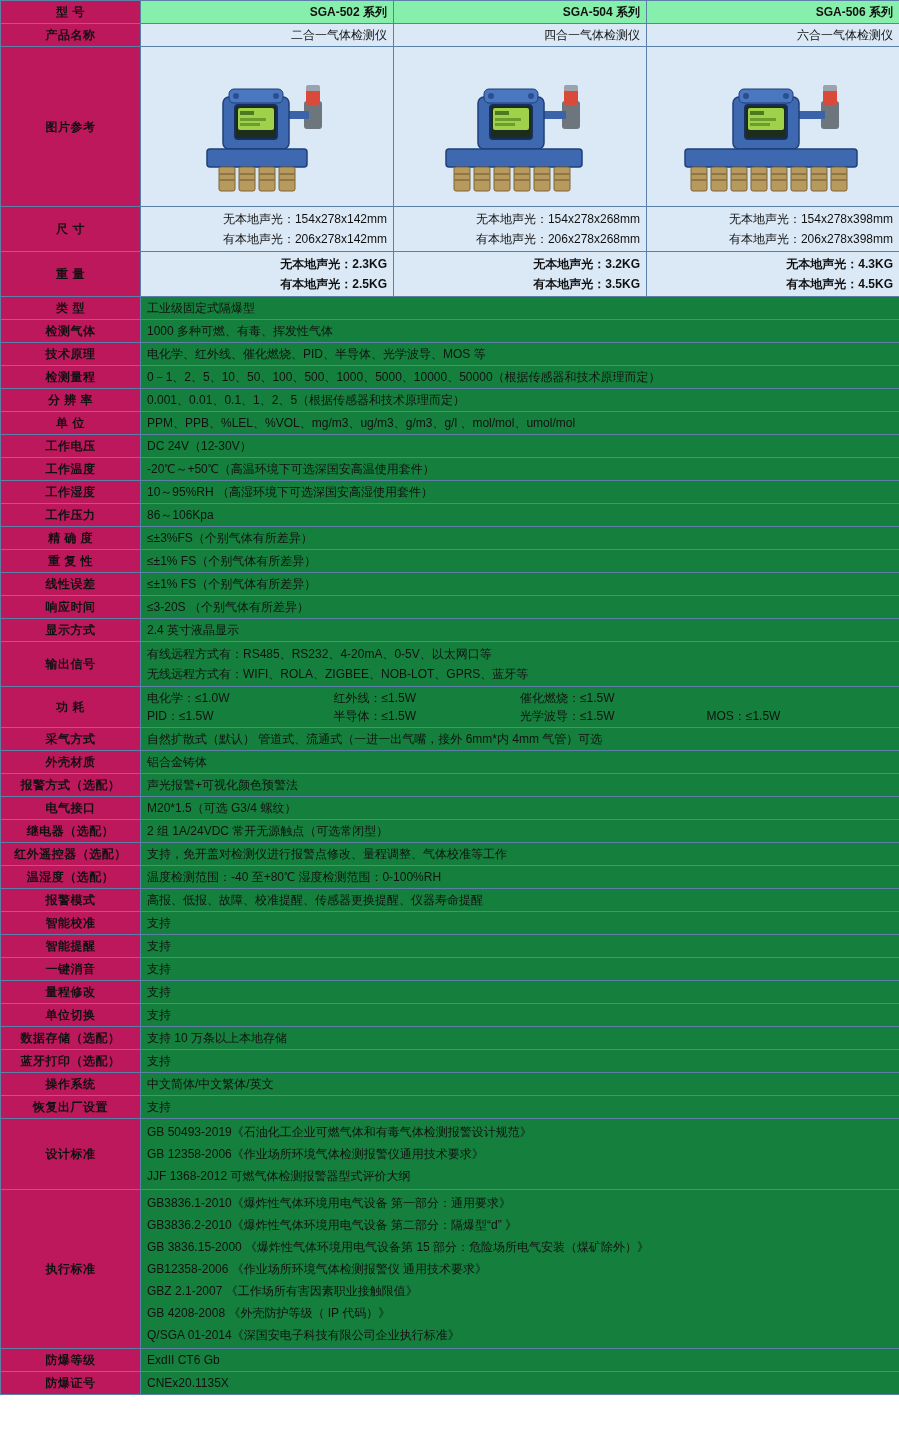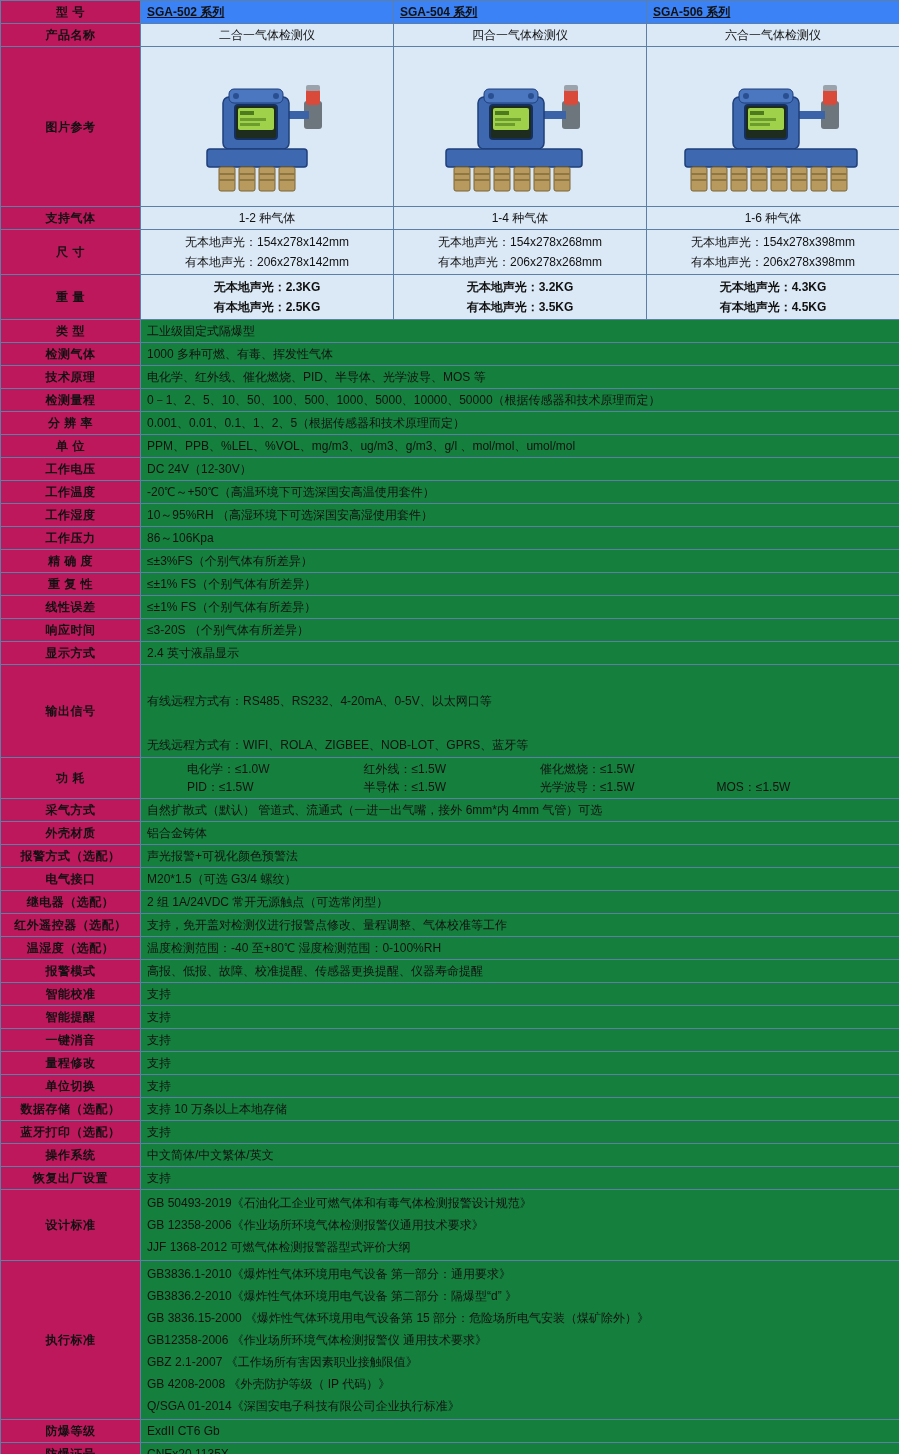--- a/index.html
+++ b/index.html
@@ -31,46 +31,45 @@
     font-weight: bold;
     color: #111;
     font-size: 13px;
     letter-spacing: 0.5px;
   }
   .val {
     background: #15803d;
     padding-left: 8px;
   }
   .hdr {
-    background: #3b82f6;
-    text-align: left;
+    background: #86efac;
+    text-align: right;
     font-weight: bold;
     font-size: 13px;
-    text-decoration: underline;
   }
   .sub {
     background: #dbe9f7;
-    text-align: center;
+    text-align: right;
     font-size: 12px;
   }
   .imgcell {
     background: #dbe9f7;
     text-align: center;
     height: 160px;
     padding: 4px;
   }
   .two-line div { padding: 1px 0; }
 
   
-  .cols { display: flex; flex-wrap: wrap; margin-left: 40px; }
+  .cols { display: flex; flex-wrap: wrap; }
   .cols > span { display: inline-block; }
   .c-power > span { width: 25%; }
   .c-life > span { width: 25%; }
 
-  .multi div { padding: 1px 0; margin-top: 24px; }
+  .multi div { padding: 1px 0; }
   .std div { padding: 2px 0; }
 
   
   .device {
     position: relative;
     display: inline-block;
   }
   svg.dev { display: block; }
 </style>
 </head>
@@ -234,26 +233,20 @@
             <rect x="148" y="124" width="16" height="2"></rect>
                 <rect x="148" y="130" width="16" height="2"></rect>
             <rect x="168" y="124" width="16" height="2"></rect>
                 <rect x="168" y="130" width="16" height="2"></rect>
           </g>
         </svg>
       </div>
     </td>
   </tr>
 
-  <tr>
-    <td class="lbl">支持气体</td>
-    <td class="sub">1-2 种气体</td>
-    <td class="sub">1-4 种气体</td>
-    <td class="sub">1-6 种气体</td>
-  </tr>
 
   <tr>
     <td class="lbl">尺 寸</td>
     <td class="sub two-line">
       <div>无本地声光：154x278x142mm</div>
       <div>有本地声光：206x278x142mm</div>
     </td>
     <td class="sub two-line">
       <div>无本地声光：154x278x268mm</div>
       <div>有本地声光：206x278x268mm</div>

